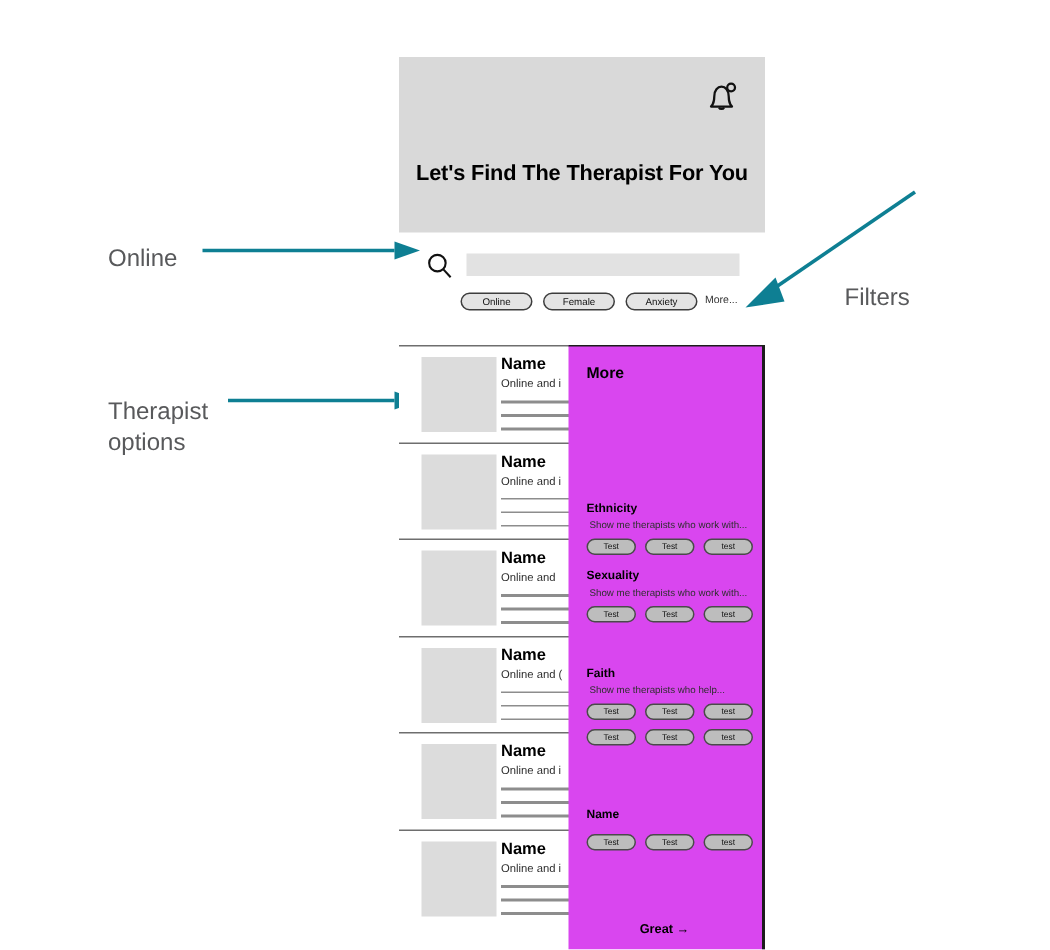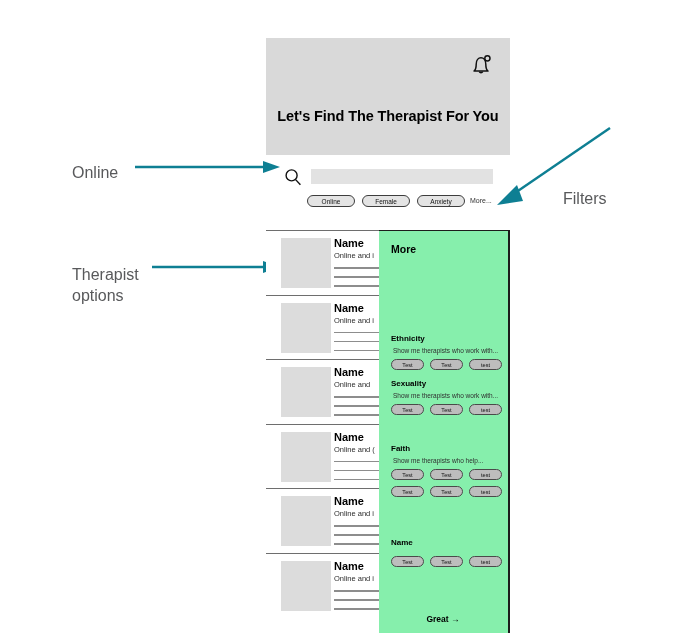--- a/index.html
+++ b/index.html
@@ -146,21 +146,21 @@
   #list-scrollbar {
     position: absolute; left: 2px; bottom: 3px;
     width: 50px; height: 5px;
     background: #a8a8a8; border-radius: 3px;
   }
 
   
   #filter-panel {
     position: absolute; left: 113px; top: 0;
     width: 131px; height: 403px;
-    background: #86efac;
+    background: #d946ef;
     border-right: 2.5px solid #1c1c1c;
     border-top: 1.5px solid #1c1c1c;
     box-sizing: border-box;
     overflow: hidden;
   }
   #panel-title {
     position: absolute; left: 12px; top: 12px;
     font-size: 10.5px; font-weight: bold; color: #000;
   }
   .filter-section { position: absolute; left: 12px; width: 112px; }

